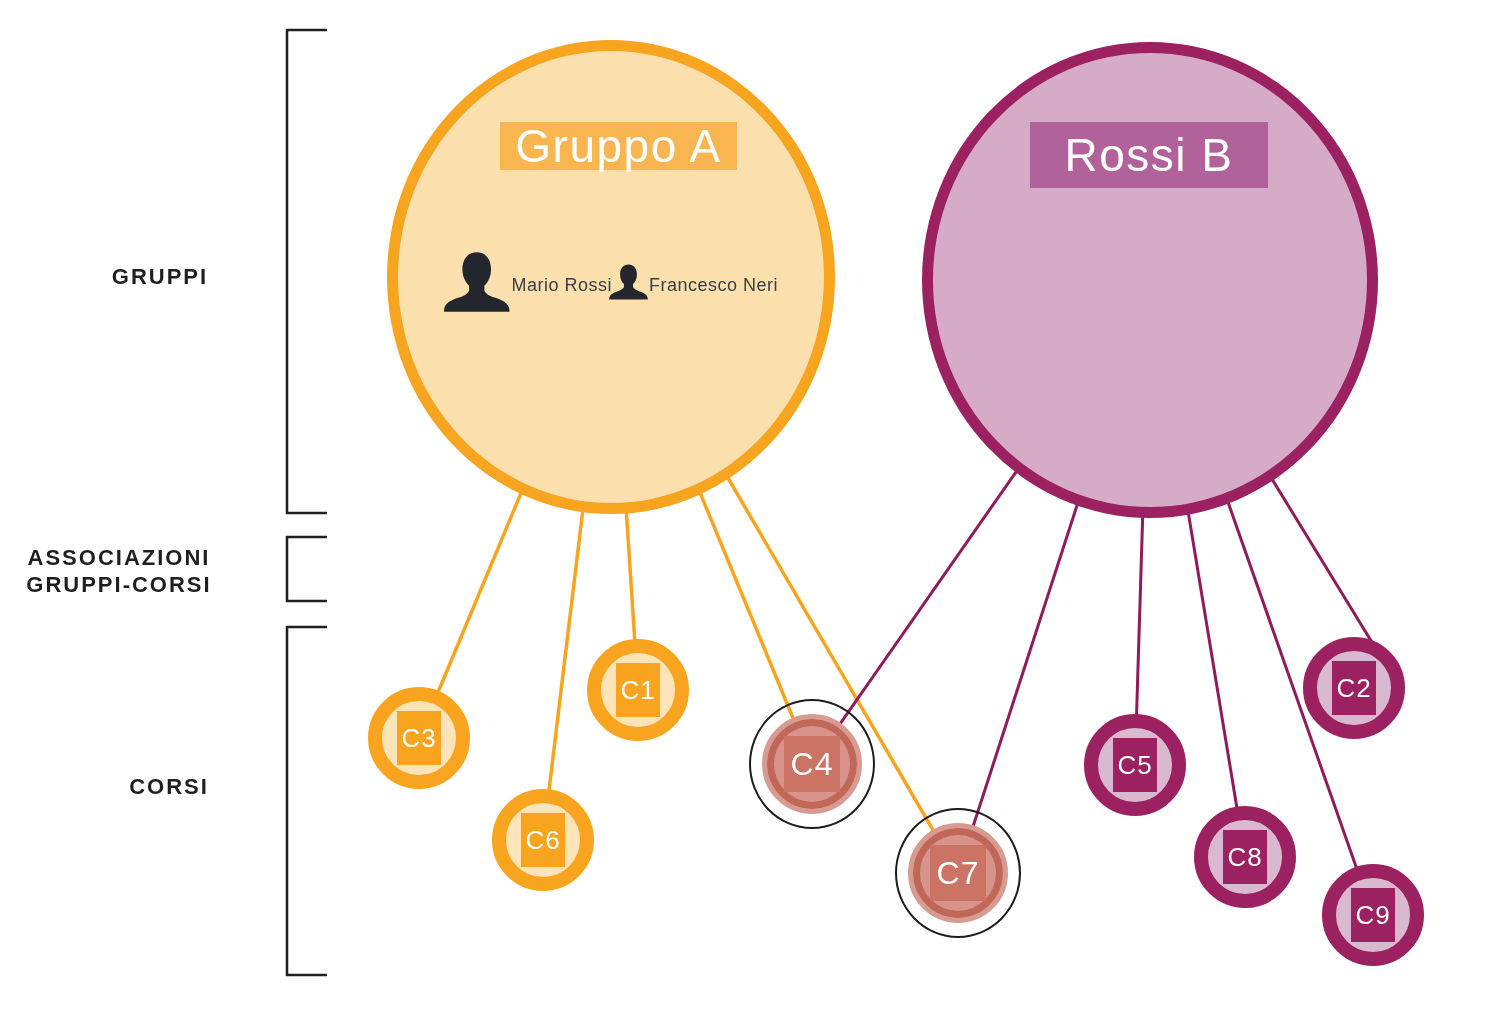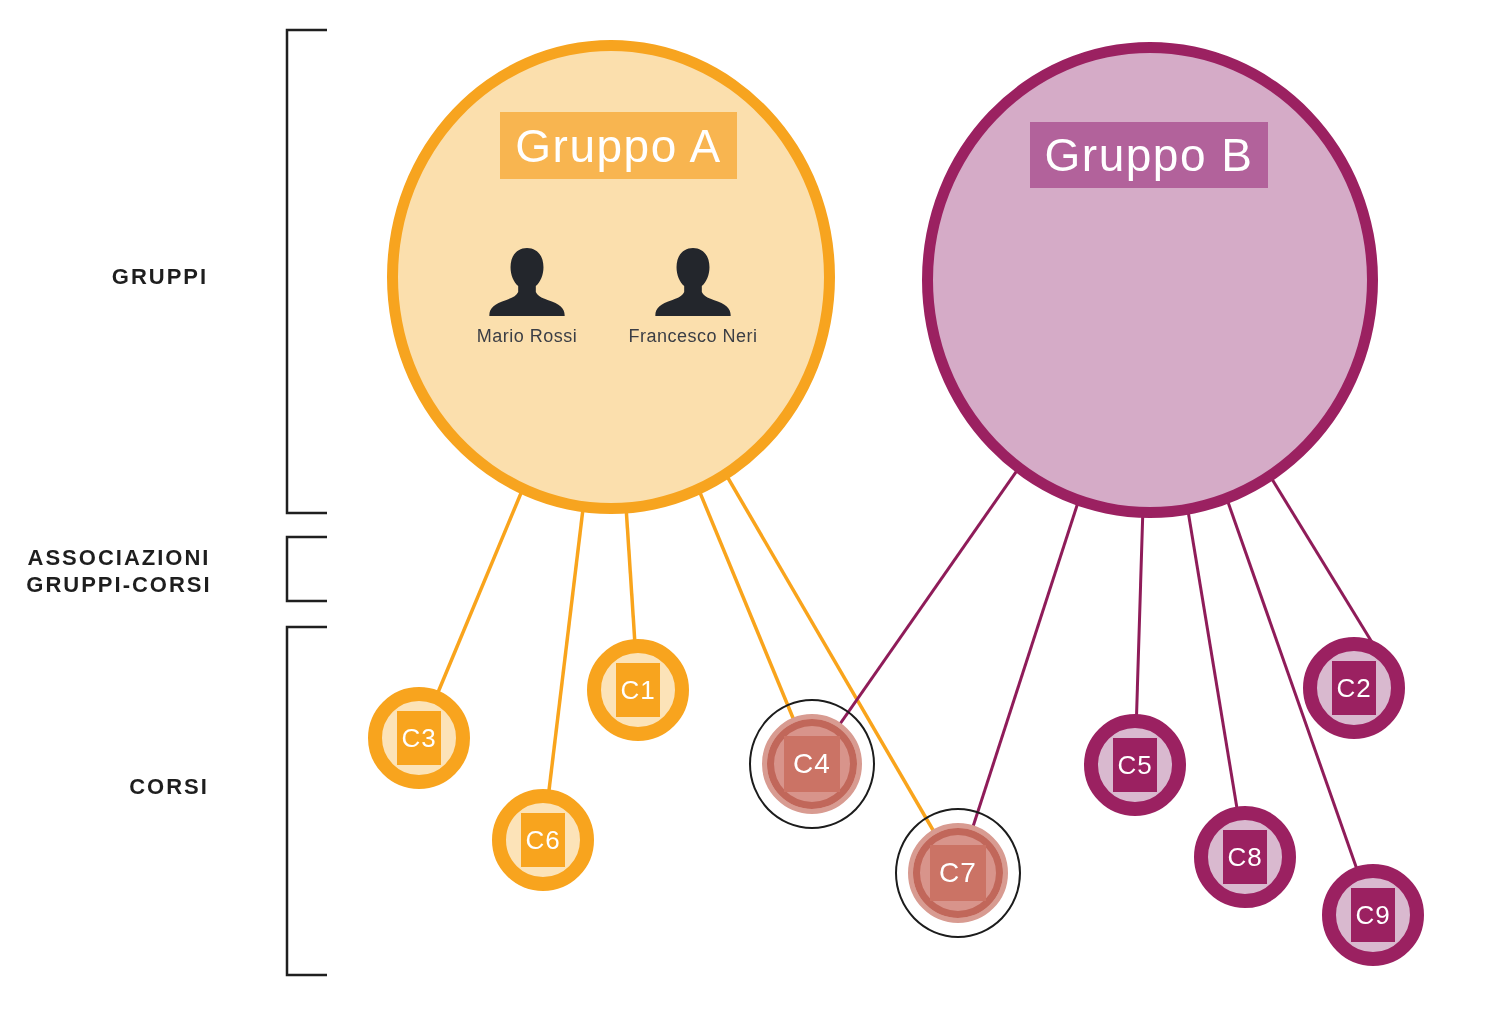--- a/index.html
+++ b/index.html
@@ -38,23 +38,23 @@
   .caption-corsi{left:69px;top:773px;width:200px;}
 
   
   .group{position:absolute;z-index:2;border-radius:50%;}
   .group-a{left:387px;top:40px;width:448px;height:474px;
            background:var(--group-a-fill);border:11px solid var(--group-a-border);}
   .group-b{left:922px;top:42px;width:456px;height:476px;
            background:var(--group-b-fill);border:11px solid var(--group-b-border);}
   .group-title{position:absolute;display:flex;align-items:center;justify-content:center;
                color:#fff;font-size:46px;font-weight:400;letter-spacing:1.5px;}
-  .group-a .group-title{left:102px;top:61px;width:237px;height:67px;background:var(--group-a-label-bg);}
+  .group-a .group-title{left:102px;top:71px;width:237px;height:48px;background:var(--group-a-label-bg);}
   .group-b .group-title{left:97px;top:69px;width:238px;height:66px;background:var(--group-b-label-bg);}
-  .member{position:absolute;width:170px;display:flex;flex-direction:column;align-items:center;}
+  .member{position:absolute;width:170px;display:flex;flex-direction:row;align-items:center;}
   .member .person{width:80px;height:74px;}
   .member .person svg{display:block;width:100%;height:100%;fill:var(--icon-ink);}
   .member .mname{margin-top:7px;font-size:18px;color:var(--name-ink);letter-spacing:.5px;white-space:nowrap;}
   .member-a1{left:44px;top:194px;}
   .member-a2{left:210px;top:194px;}
   .member-b1{left:132px;top:192px;}
 
   
   .course{position:absolute;z-index:3;width:102px;height:102px;border-radius:50%;
           display:flex;align-items:center;justify-content:center;}
@@ -66,21 +66,21 @@
   .course.purple .sq{background:var(--course-purple-ring);}
 
   
   .shared{position:absolute;z-index:3;width:126px;height:130px;border-radius:50%;
           border:2px solid var(--shared-outline);display:flex;align-items:center;justify-content:center;}
   .shared .disc{width:100px;height:100px;border-radius:50%;background:var(--shared-fill);
                 border:5px solid var(--shared-band);box-shadow:inset 0 0 0 7px var(--shared-ring);
                 display:flex;align-items:center;justify-content:center;}
   .shared .sq{display:flex;align-items:center;justify-content:center;
               width:56px;height:56px;background:var(--shared-square);
-              color:#fff;font-size:28px;letter-spacing:1px;}
+              color:#fff;font-size:32px;letter-spacing:1px;}
 
   .pos-c1{left:587px;top:639px;}
   .pos-c3{left:368px;top:687px;}
   .pos-c6{left:492px;top:789px;}
   .pos-c5{left:1084px;top:714px;}
   .pos-c8{left:1194px;top:806px;}
   .pos-c9{left:1322px;top:864px;}
   .pos-c2{left:1303px;top:637px;}
   .pos-c4{left:749px;top:699px;}
   .pos-c7{left:895px;top:808px;}
@@ -133,21 +133,21 @@
       <span class="person">
         <svg viewBox="0 0 68 60" xmlns="http://www.w3.org/2000/svg">
           <path d="M34 1c8.5 0 14 6.5 14 16.5 0 6.5-2.5 12.5-6.5 16l0 5c1.5 3 4.5 5 10 6.7C62 48.4 66 52.5 66 58l0 1L2 59l0-1c0-5.5 4-9.6 14.5-12.8 5.5-1.7 8.5-3.7 10-6.7l0-5c-4-3.5-6.5-9.5-6.5-16C20 7.5 25.5 1 34 1Z"></path>
         </svg>
       </span>
       <span class="mname">Francesco Neri</span>
     </div>
   </div>
 
   <div class="group group-b">
-    <div class="group-title">Gruppo B</div>
+    <div class="group-title">Rossi B</div>
 
   </div>
 
   <div class="course orange pos-c3">
     <div class="sq">C3</div>
   </div>
   <div class="course orange pos-c6">
     <div class="sq">C6</div>
   </div>
   <div class="course orange pos-c1">

